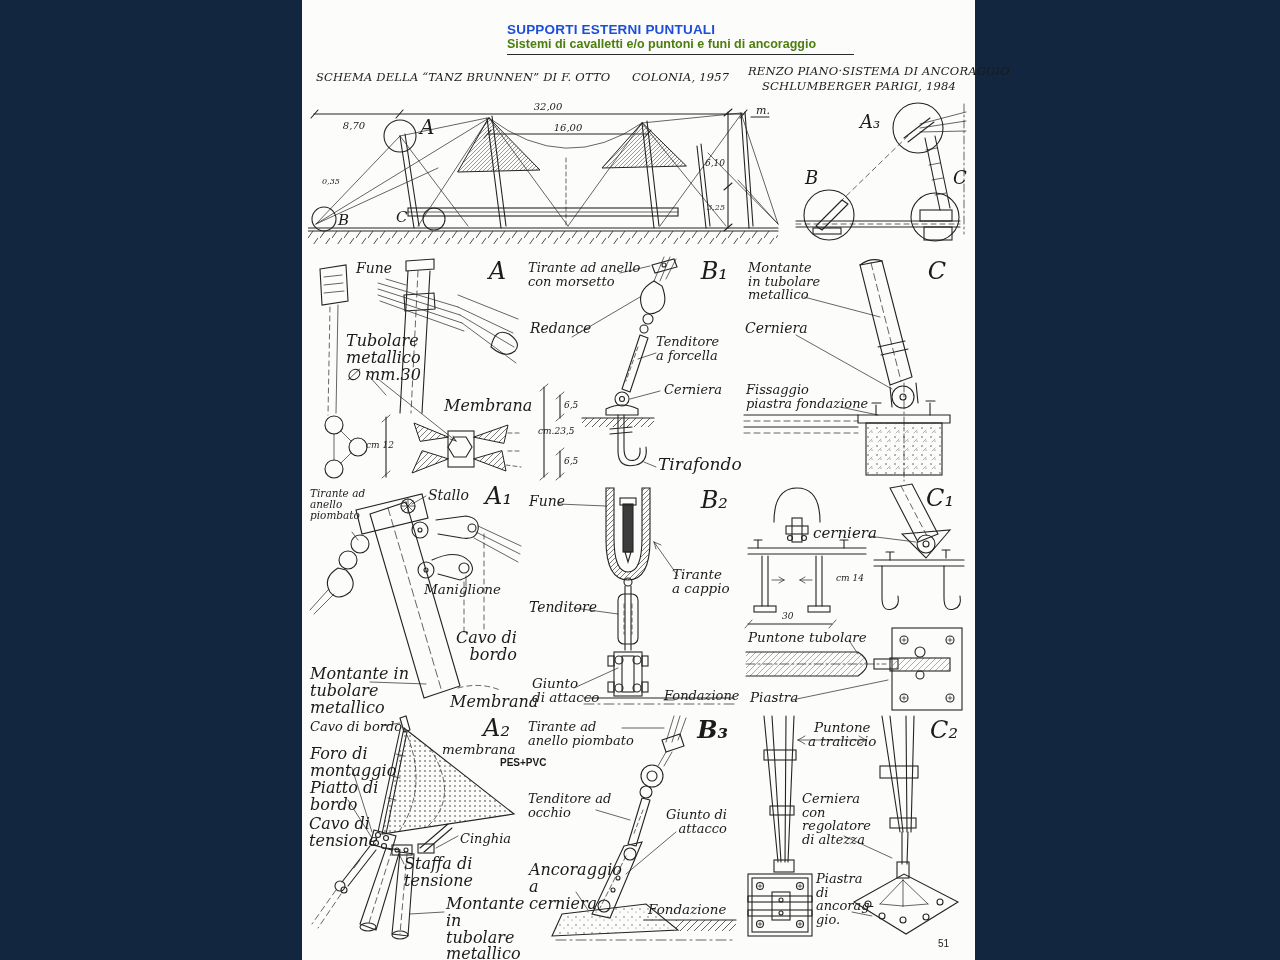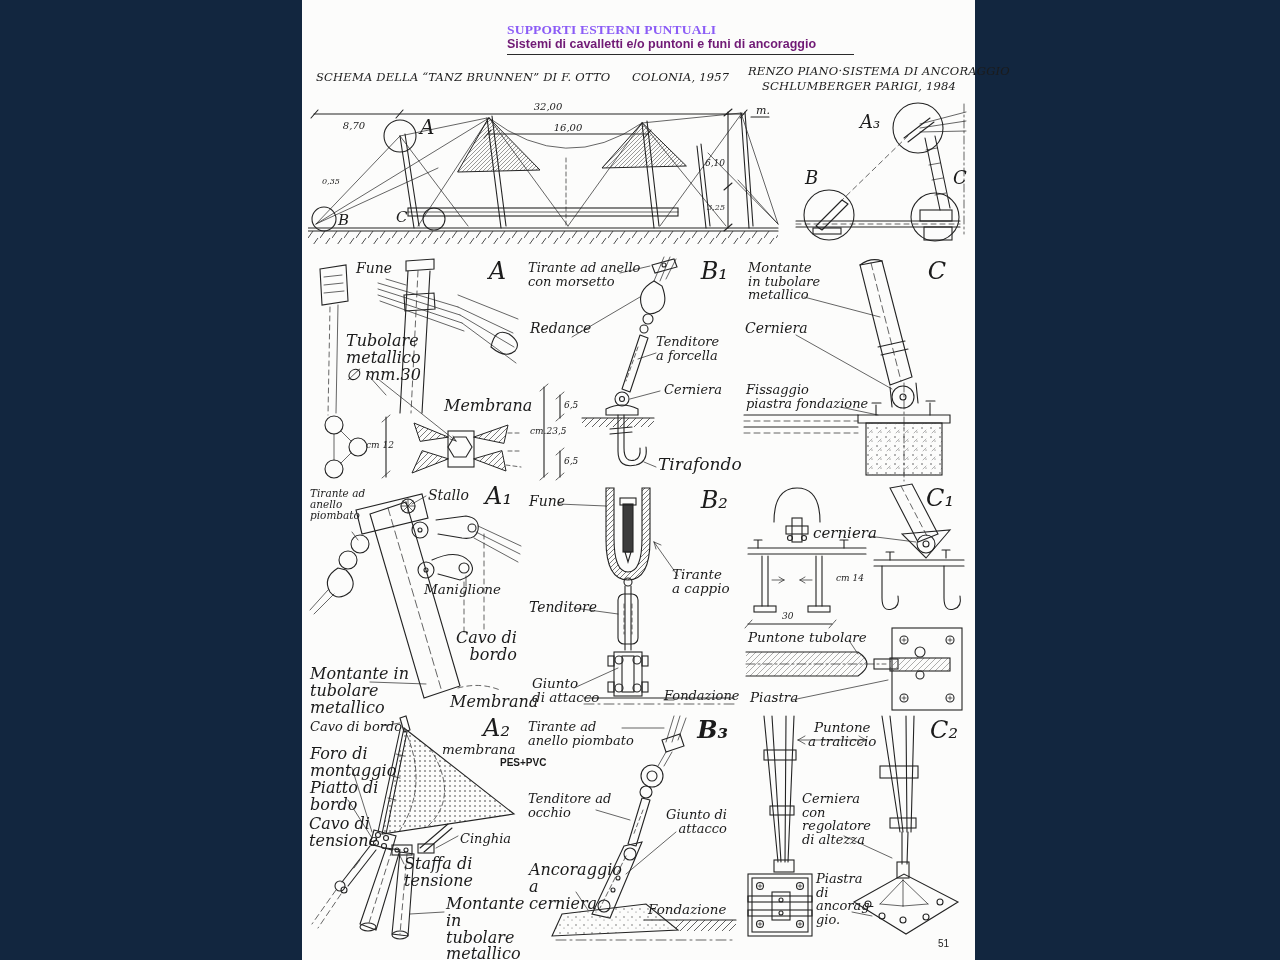--- a/index.html
+++ b/index.html
@@ -1,23 +1,23 @@
 <!DOCTYPE html>
 <html><head>
 <meta charset="utf-8">
 <style>
   html,body{margin:0;padding:0;}
   #stage{position:relative;width:1280px;height:960px;background:#12263f;overflow:hidden;
          font-family:"Liberation Sans",sans-serif;}
   #sheet{position:absolute;left:302px;top:0;width:673px;height:960px;background:#fcfcfb;}
   
-  .title{position:absolute;left:205px;top:22px;font-family:Liberation Serif, serif;
-         font-weight:bold;font-size:13.5px;color:#8b5cf6;letter-spacing:.2px;}
+  .title{position:absolute;left:205px;top:22px;font-family:Liberation Sans, sans-serif;
+         font-weight:bold;font-size:13.5px;color:#1d4ed8;letter-spacing:.2px;}
   .subtitle{position:absolute;left:205px;top:37px;font-family:"Liberation Sans",sans-serif;
-         font-weight:bold;font-size:12.5px;color:#701a75;}
+         font-weight:bold;font-size:12.5px;color:#4d7c0f;}
   .hrule{position:absolute;left:205px;top:54px;width:347px;height:0;border-top:1.5px solid #2a2a2a;}
   
   .hw{font-family:"DejaVu Serif",serif;font-style:italic;color:#1b1b1b;}
   .cap{position:absolute;font-size:11.5px;white-space:nowrap;letter-spacing:.2px;}
   
   .panel{position:absolute;}
   .panel svg{position:absolute;left:0;top:0;}
   .lbl{position:absolute;font-size:16px;line-height:1.05;white-space:pre-line;z-index:3;}
   .lbl.sm{font-size:9px;}
   .lbl.b{font-weight:bold;font-style:normal;font-family:"Liberation Sans",sans-serif;font-size:10px;}
@@ -202,21 +202,21 @@
     </svg>
     <span class="hw lbl" style="left:2px;top:6px;font-size:13px;">Tirante ad anello
 con morsetto</span>
     <span class="hw plet" style="right:12px;top:4px;">B₁</span>
     <span class="hw lbl" style="left:4px;top:66px;font-size:14px;">Redance</span>
     <span class="hw lbl" style="left:130px;top:80px;font-size:13px;">Tenditore
 a forcella</span>
     <span class="hw lbl" style="left:138px;top:128px;font-size:13px;">Cerniera</span>
     <span class="hw lbl" style="left:132px;top:201px;font-size:17px;">Tirafondo</span>
     <span class="hw lbl sm" style="left:38px;top:146px;">6,5</span>
-    <span class="hw lbl sm" style="left:4px;top:172px;">cm.23,5</span>
+    <span class="hw lbl sm" style="left:12px;top:172px;">cm.23,5</span>
     <span class="hw lbl sm" style="left:38px;top:202px;">6,5</span>
   </div>
 
   <div class="panel" style="left:438px;top:255px;width:228px;height:227px;">
     <svg class="sk" width="228" height="227" viewBox="0 0 228 227">
       <defs>
             <pattern id="csp" width="9" height="9" patternUnits="userSpaceOnUse">
         <circle cx="2" cy="2" r=".8" style="fill:#555;stroke:none"></circle>
         <circle cx="6" cy="6" r=".6" style="fill:#555;stroke:none"></circle>
         <path d="M3 7 L6 4" style="stroke:#666;stroke-width:.5;fill:none"></path>

